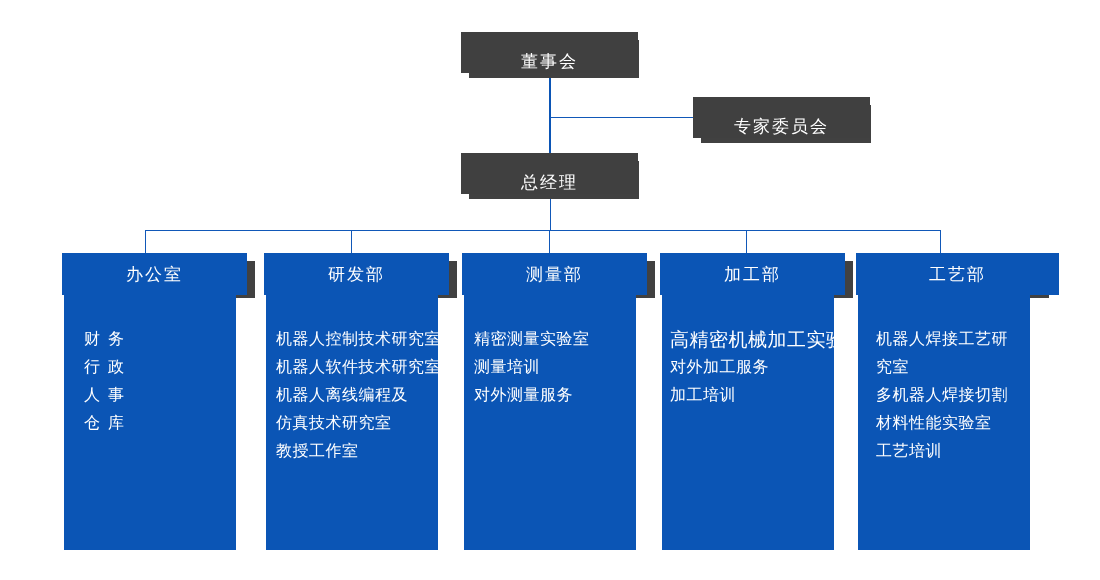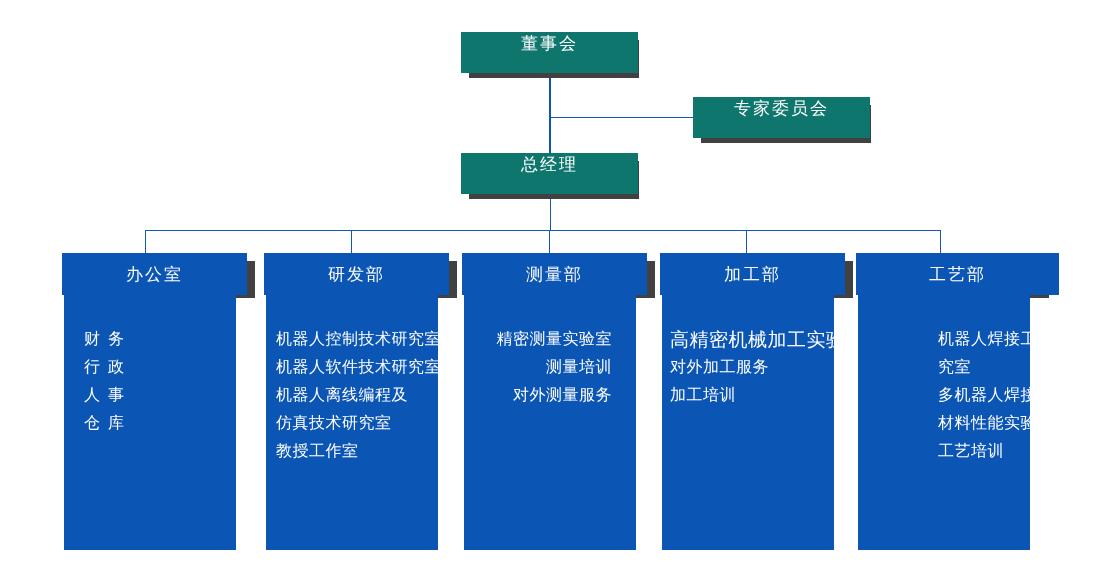--- a/index.html
+++ b/index.html
@@ -17,24 +17,24 @@
     width: 1100px;
     height: 580px;
     background: #ffffff;
     overflow: hidden;
   }
 
   
   .node {
     position: absolute;
     box-sizing: border-box;
-    background: #0f766e;
+    background: #404040;
     color: #ffffff;
     display: flex;
-    align-items: flex-start;
+    align-items: flex-end;
     justify-content: center;
     font-size: 17px;
     letter-spacing: 2px;
     z-index: 3;
   }
   .node-shadow {
     position: absolute;
     background: #414141;
     z-index: 2;
   }
@@ -172,21 +172,21 @@
       </div>
     </div>
   </div>
 
   <div class="dept">
     <div class="dept-head-shadow" style="left:470px; top:261px; width:185px; height:37px;"></div>
     <div class="dept-head" style="left:462px; top:253px; width:185px; height:42px;">
       <span>测量部</span>
     </div>
     <div class="dept-body" style="left:464px; top:295px; width:172px; height:255px;">
-      <div class="dept-items" style="top:30px; padding:0 24px;text-align:right;">
+      <div class="dept-items" style="top:30px; padding:0 10px;">
         <div class="dept-item">精密测量实验室</div>
         <div class="dept-item">测量培训</div>
         <div class="dept-item">对外测量服务</div>
       </div>
     </div>
   </div>
 
   <div class="dept">
     <div class="dept-head-shadow" style="left:668px; top:261px; width:185px; height:37px;"></div>
     <div class="dept-head" style="left:660px; top:253px; width:185px; height:42px;">
@@ -200,21 +200,21 @@
       </div>
     </div>
   </div>
 
   <div class="dept">
     <div class="dept-head-shadow" style="left:864px; top:261px; width:185px; height:37px;"></div>
     <div class="dept-head" style="left:856px; top:253px; width:203px; height:42px;">
       <span>工艺部</span>
     </div>
     <div class="dept-body" style="left:858px; top:295px; width:172px; height:255px;">
-      <div class="dept-items" style="top:30px; padding:0 32px;margin-left:48px;">
+      <div class="dept-items" style="top:30px; padding:0 18px;">
         <div class="dept-item">机器人焊接工艺研</div>
         <div class="dept-item">究室</div>
         <div class="dept-item">多机器人焊接切割</div>
         <div class="dept-item">材料性能实验室</div>
         <div class="dept-item">工艺培训</div>
       </div>
     </div>
   </div>
 
 </div>

